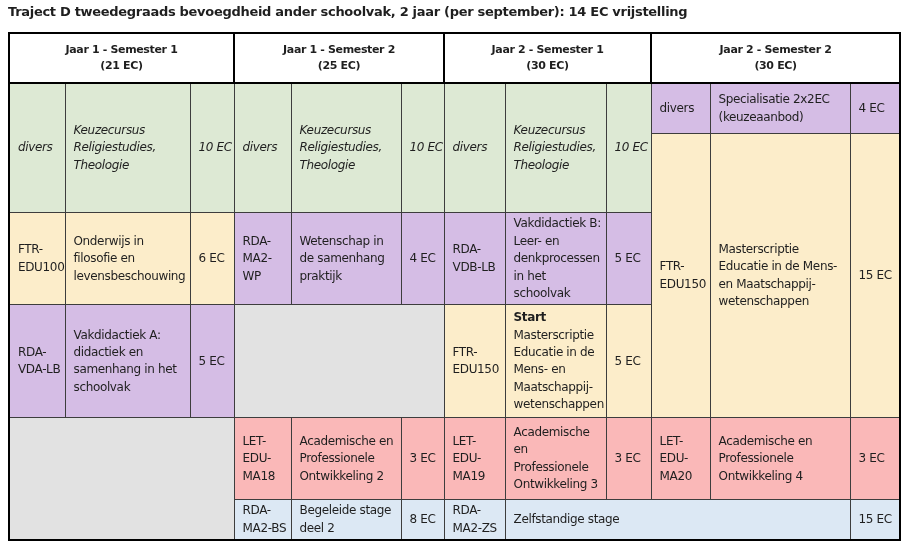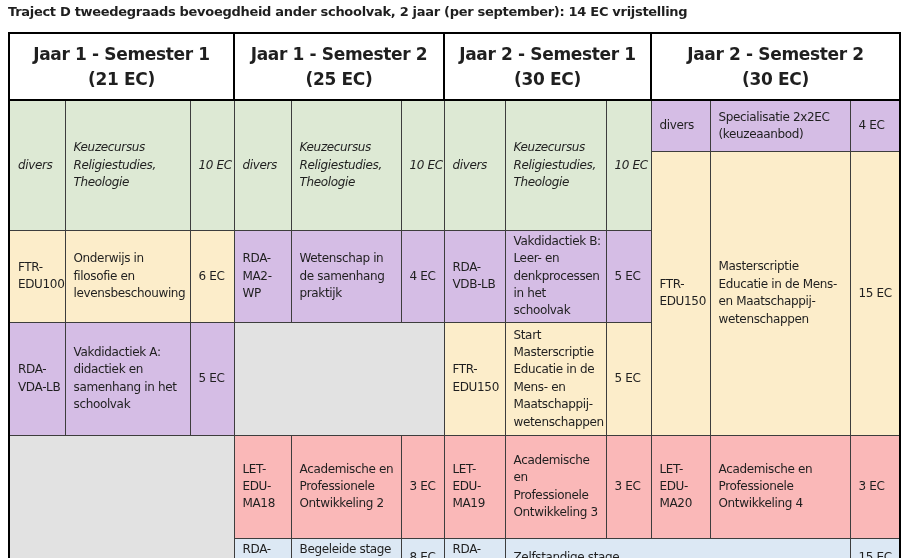--- a/index.html
+++ b/index.html
@@ -36,29 +36,29 @@
     vertical-align: middle;
     font-size: 12px;
     line-height: 1.45;
     letter-spacing: -0.35px;
     padding: 2px 4px 2px 8px;
     overflow: hidden;
   }
   table.schedule th {
     border: 2px solid #000;
     text-align: center;
-    font-size: 17px;
+    font-size: 11px;
     font-weight: bold;
     padding: 8px 2px;
     background: #ffffff;
   }
   td.ge { border-right: 2px solid #000; }
   td.ec { white-space: nowrap; padding-left: 6px; padding-right: 2px; margin-top: 16px; }
   td.code { padding-left: 8px; padding-right: 3px; }
-  .bold { font-weight: normal; }
+  .bold { font-weight: bold; }
   .bg-green  { background: var(--c-green,  #dde9d4); font-style: italic; }
   .bg-yellow { background: var(--c-yellow, #fcedca); }
   .bg-purple { background: var(--c-purple, #d5bde5); }
   .bg-pink   { background: var(--c-pink,   #fab8b8); }
   .bg-blue   { background: var(--c-blue,   #dce8f4); }
   .bg-gray   { background: var(--c-gray,   #e2e2e2); }
   .hline { display: block; }
 </style>
 </head>
 <body>
@@ -147,21 +147,21 @@
     <td colspan="3" class="bg-gray ge"></td>
 
     <td class="bg-yellow code">FTR-EDU150</td>
     <td class="bg-yellow desc">
       <span class="bold">Start</span>
       <span>Masterscriptie Educatie in de Mens- en Maatschappij-wetenschappen</span>
     </td>
     <td class="bg-yellow ec ge">5 EC</td>
   </tr>
 
-  <tr style="height:103px">
+  <tr style="height:82px">
     <td colspan="3" rowspan="2" class="bg-gray ge"></td>
 
     <td class="bg-pink code">LET-EDU-MA18</td>
     <td class="bg-pink desc">Academische en Professionele Ontwikkeling 2</td>
     <td class="bg-pink ec ge">3 EC</td>
 
     <td class="bg-pink code">LET-EDU-MA19</td>
     <td class="bg-pink desc">Academische en Professionele Ontwikkeling 3</td>
     <td class="bg-pink ec ge">3 EC</td>
 

